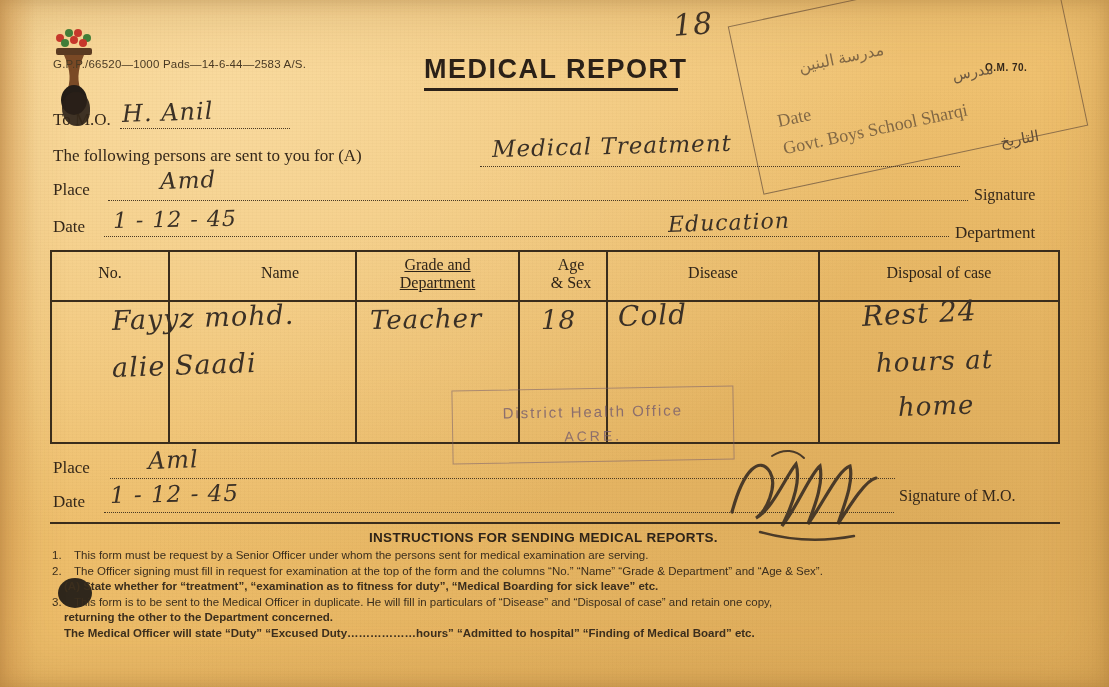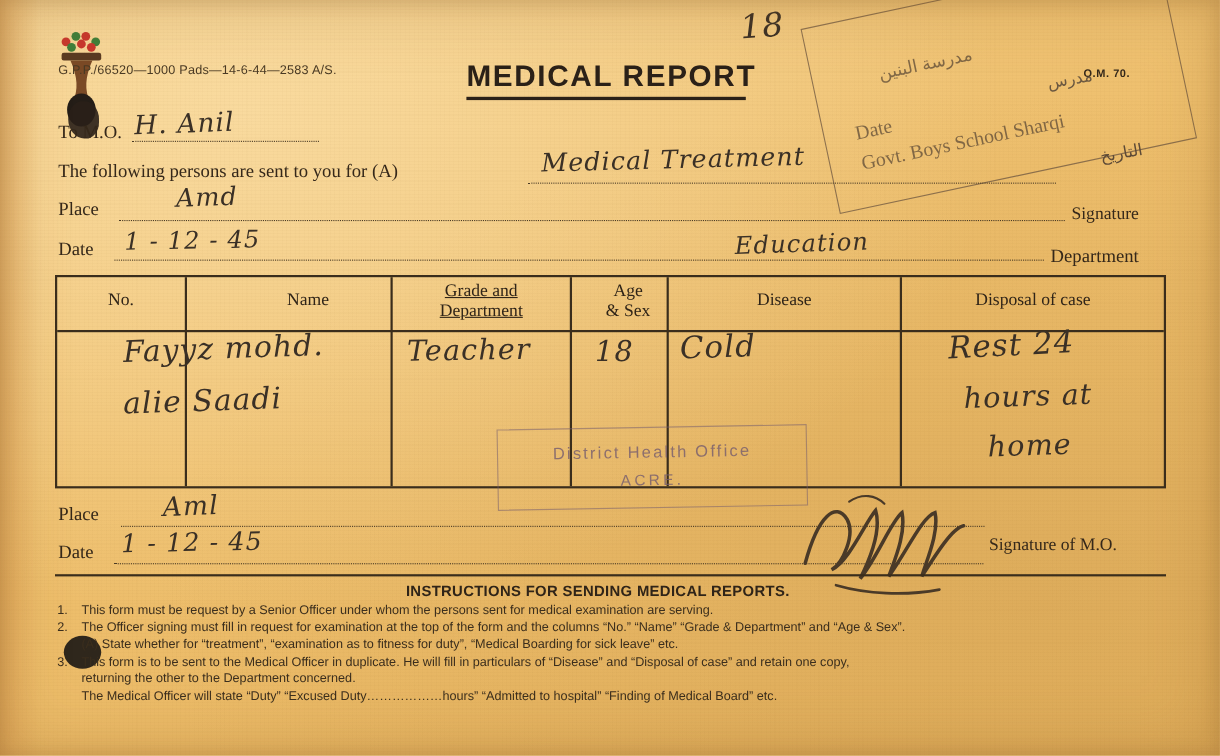--- a/index.html
+++ b/index.html
@@ -193,21 +193,21 @@
     top: 548px;
     width: 1008px;
     font-family: "Liberation Sans", sans-serif;
     font-size: 11.5px;
     line-height: 15.5px;
     color: #3b2e1d;
   }
   .instr .row { display: flex; }
   .instr .num { width: 22px; flex: 0 0 22px; }
   .instr .txt { flex: 1 1 auto; }
-  .instr .cont { margin-left: 22px; }
+  .instr .cont { margin-left: 12px; font-weight: bold; }
   
   .h-mo-name { left: 122px; top: 100px; font-size: 24px; transform: rotate(-2deg); }
   .h-treatment { left: 492px; top: 136px; font-size: 23px; transform: rotate(-1.5deg); }
   .h-place1 { left: 160px; top: 168px; font-size: 23px; transform: rotate(-2deg); }
   .h-date1 { left: 113px; top: 208px; font-size: 22px; transform: rotate(-1deg); }
   .h-dept { left: 668px; top: 212px; font-size: 22px; transform: rotate(-2deg); }
   .h-name1 { left: 112px; top: 305px; font-size: 27px; transform: rotate(-2deg); }
   .h-name2 { left: 112px; top: 352px; font-size: 27px; transform: rotate(-2deg); }
   .h-grade { left: 370px; top: 305px; font-size: 26px; transform: rotate(-1deg); }
   .h-age { left: 541px; top: 305px; font-size: 26px; }

